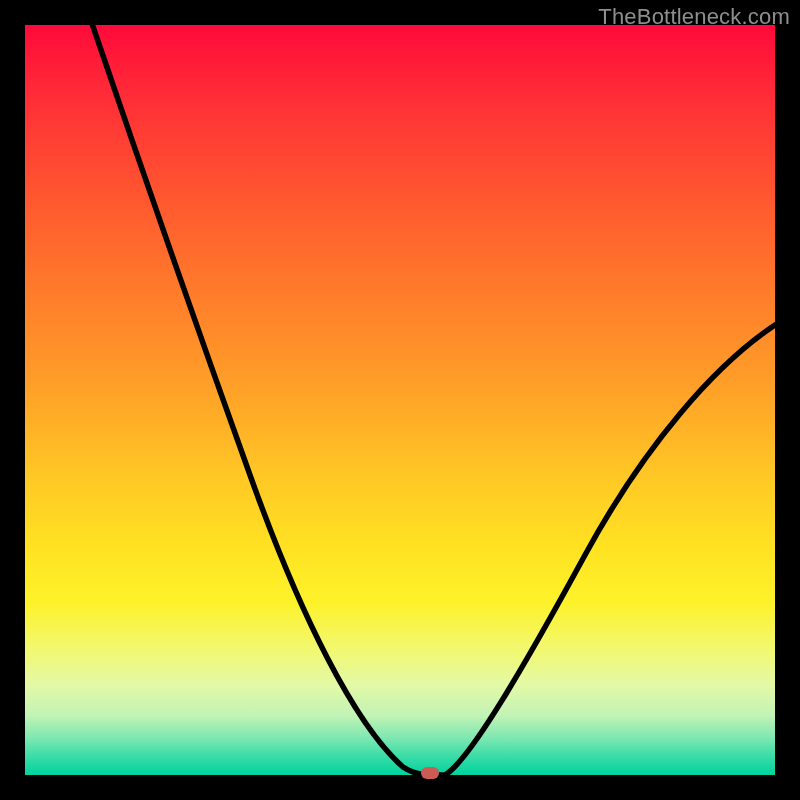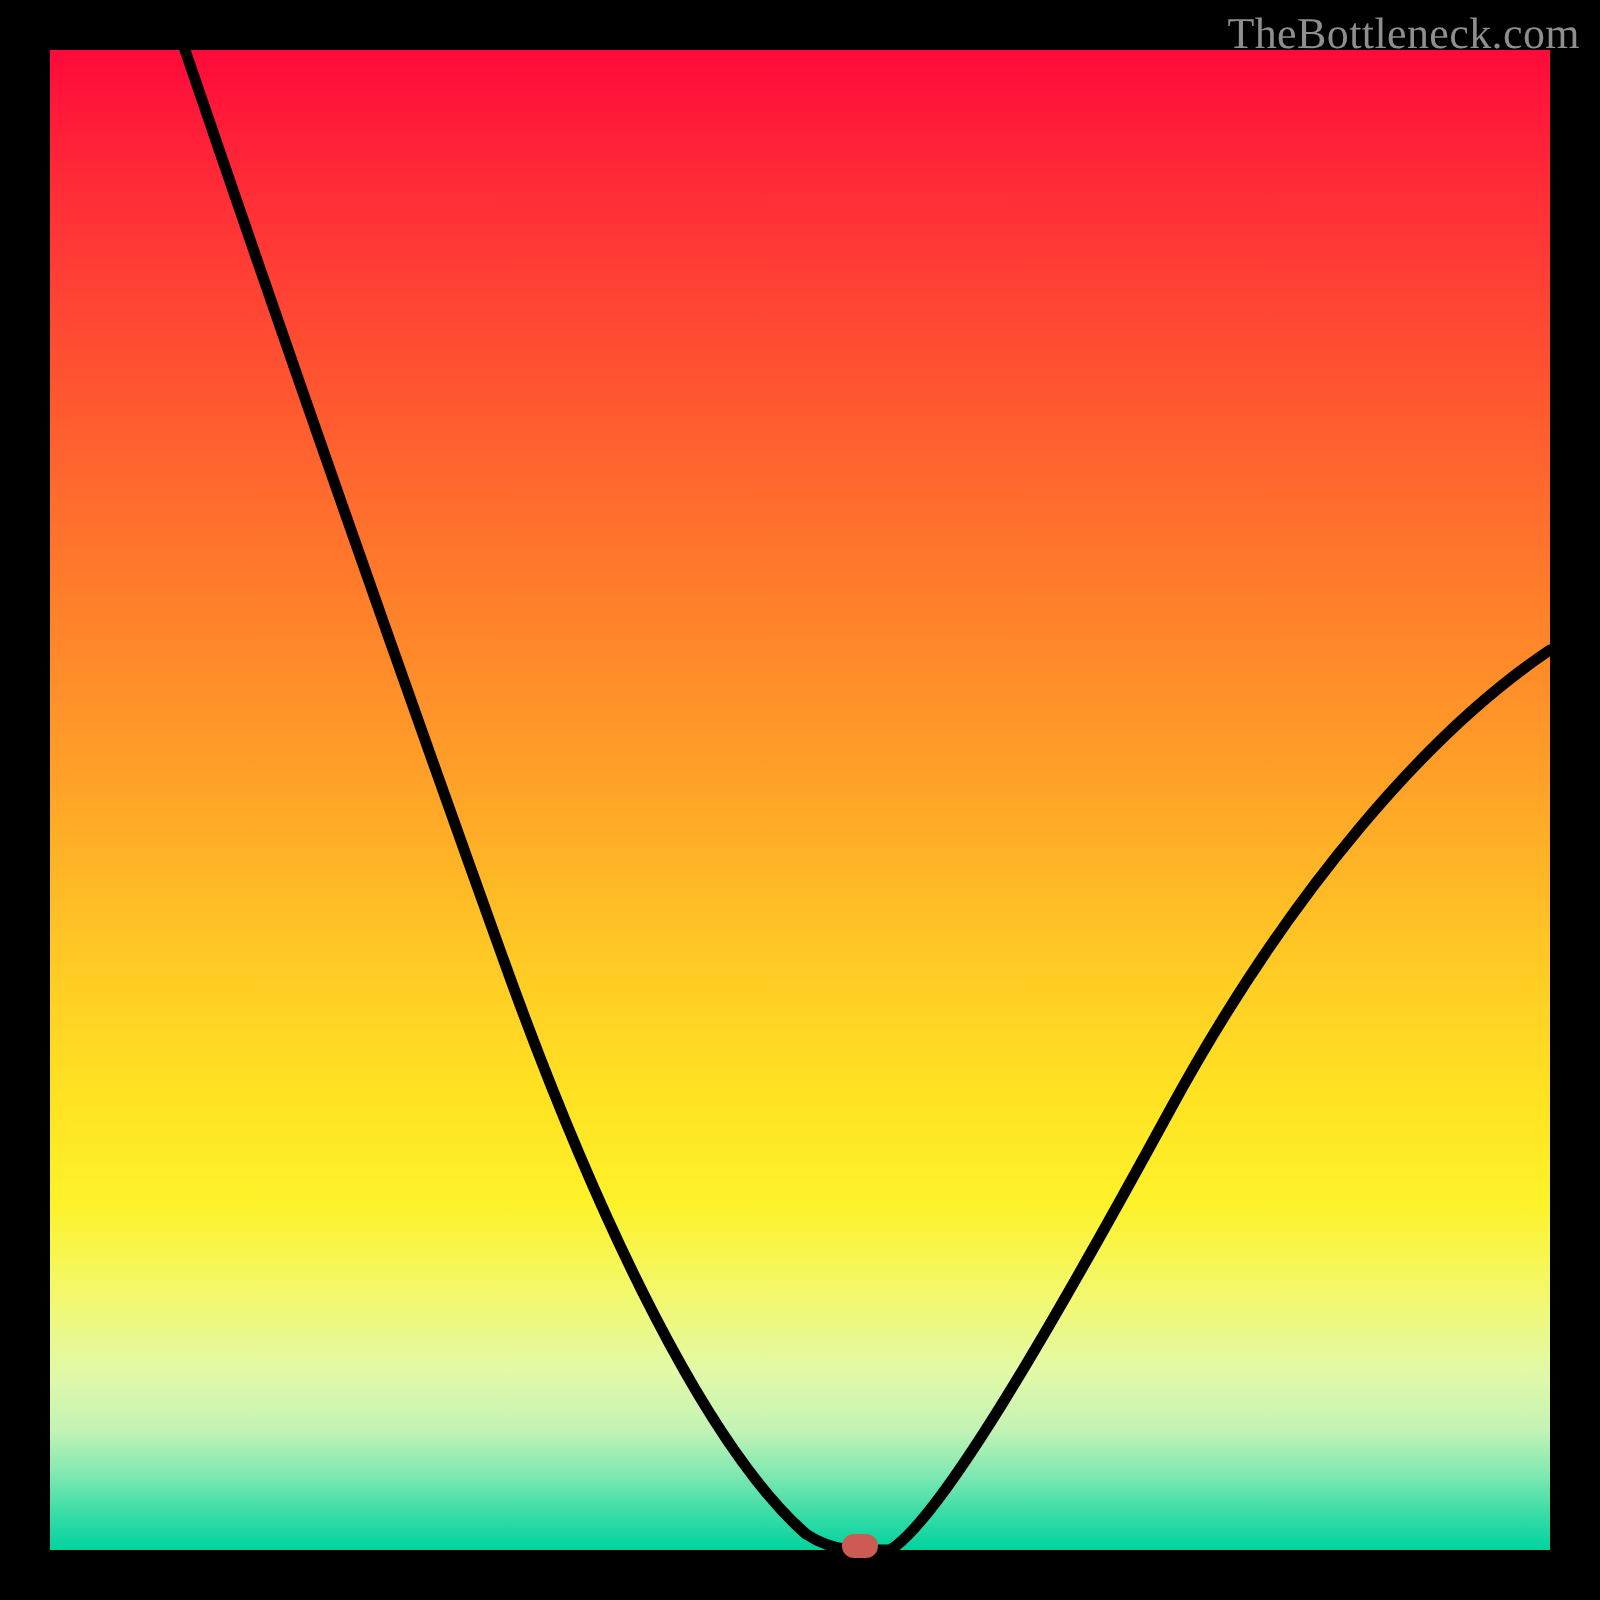--- a/index.html
+++ b/index.html
@@ -11,21 +11,20 @@
     overflow: hidden;
     font-family: Arial, Helvetica, sans-serif;
   }
   .frame {
     position: absolute;
     left: 0;
     top: 0;
     width: 800px;
     height: 800px;
     background: #000;
-    font-family: Liberation Serif, serif;
   }
   .plot-area {
     position: absolute;
     left: 25px;
     top: 25px;
     width: 750px;
     height: 750px;
     background: linear-gradient(to bottom,
       #ff0a3a 0%,
       #ff2f37 10%,

